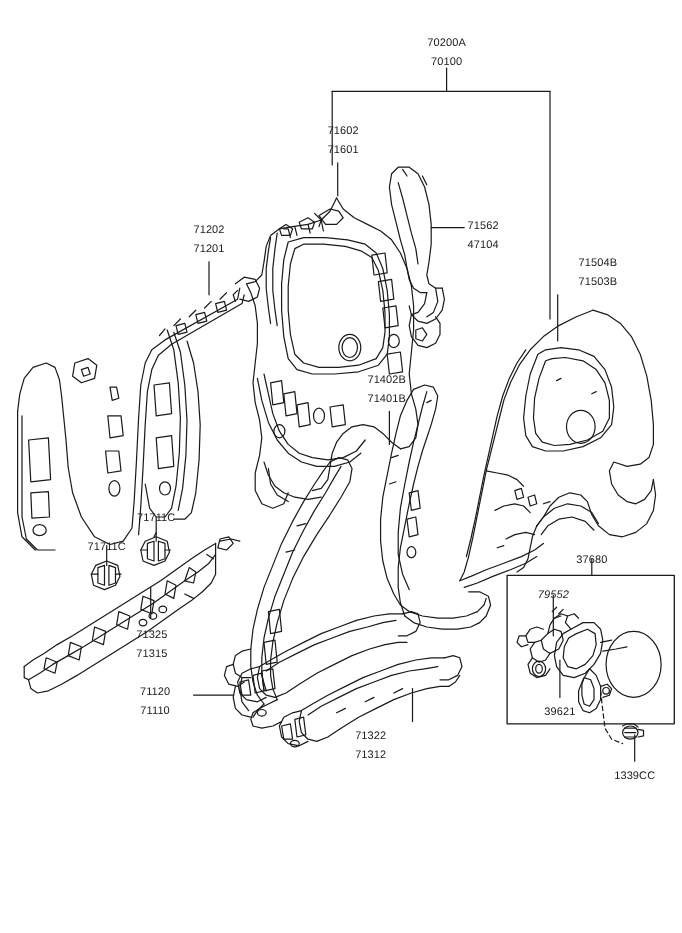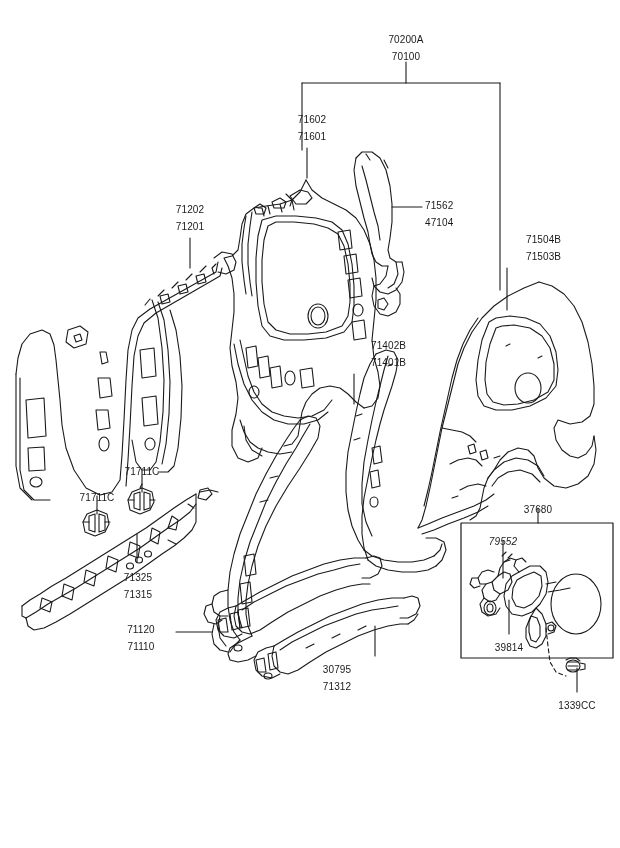--- a/index.html
+++ b/index.html
@@ -388,37 +388,37 @@
 
   <div class="lbl c" style="left:190px;top:202px;">71202
 71201</div>
 
   <div class="lbl" style="left:425px;top:198px;">71562
 47104</div>
 
   <div class="lbl" style="left:478px;top:232px;margin-left:48px;">71504B
 71503B</div>
 
-  <div class="lbl" style="left:334px;top:338px;margin-left:37px;">71402B
+  <div class="lbl" style="left:334px;top:338px;">71402B
 71401B</div>
 
   <div class="lbl c" style="left:142px;top:464px;">71711C</div>
 
   <div class="lbl c" style="left:97px;top:490px;">71711C</div>
 
   <div class="lbl c" style="left:138px;top:570px;">71325
 71315</div>
 
   <div class="lbl c" style="left:538px;top:502px;">37680</div>
 
   <div class="lbl c" style="left:503px;top:534px;font-style:italic;">79552</div>
 
-  <div class="lbl c" style="left:509px;top:640px;">39814</div>
+  <div class="lbl c" style="left:509px;top:640px;">39621</div>
 
   <div class="lbl c" style="left:141px;top:622px;">71120
 71110</div>
 
-  <div class="lbl c" style="left:337px;top:662px;">30795
+  <div class="lbl c" style="left:337px;top:662px;">71322
 71312</div>
 
   <div class="lbl c" style="left:577px;top:698px;text-align:right;">1339CC</div>
 
 </div>
 
 </body></html>

